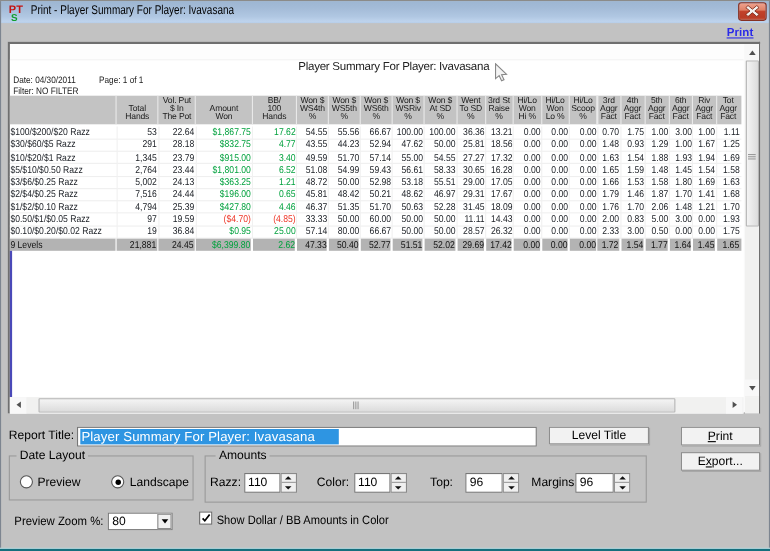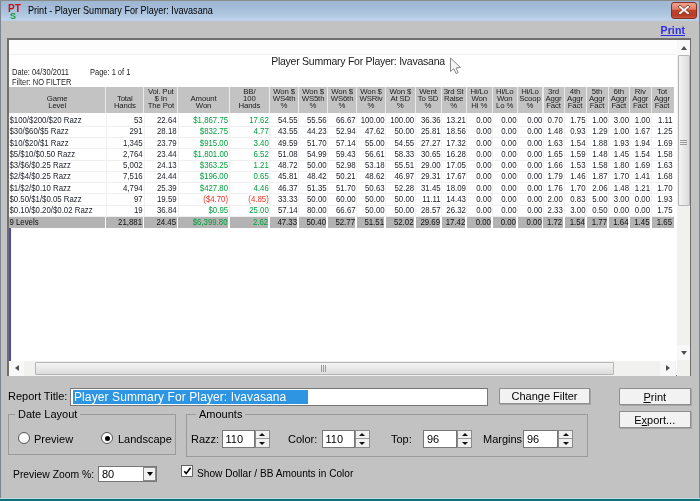--- a/index.html
+++ b/index.html
@@ -47,21 +47,20 @@
 
   <div style="position:absolute;left:9px;top:53.5px;width:667px;height:1px;background:#f0f0f0"></div>
   <div style="position:absolute;left:9px;top:54.5px;width:667px;height:321px;background:#ffffff"></div>
 
   <div style="position:absolute;left:238px;top:55px;width:240px;text-align:center;font-size:10.5px;letter-spacing:-0.25px;color:#222;white-space:nowrap">Player Summary For Player: Ivavasana</div>
   <div style="position:absolute;left:12px;top:66.5px;font-size:8.5px;color:#222;transform:scaleX(0.88);transform-origin:0 50%;white-space:nowrap">Date: 04/30/2011</div>
   <div style="position:absolute;left:90px;top:66.5px;font-size:8.5px;color:#222;transform:scaleX(0.88);transform-origin:0 50%;white-space:nowrap">Page: 1 of 1</div>
   <div style="position:absolute;left:12px;top:77px;font-size:8.5px;color:#222;transform:scaleX(0.88);transform-origin:0 50%;white-space:nowrap">Filter: NO FILTER</div>
 
 <div style="position:absolute;left:9px;top:87.0px;width:664.5px;height:25.700000000000003px;background:#c3c3c3"></div>
-<div class="hc" style="left:9px;top:87.0px;width:96.3px;height:25.700000000000003px">Game<br>Level</div>
 <div class="hc" style="left:106.3px;top:87.0px;width:37.000000000000014px;height:25.700000000000003px">Total<br>Hands</div>
 <div class="hc" style="left:144.3px;top:87.0px;width:33.0px;height:25.700000000000003px">Vol. Put<br>$ In<br>The Pot</div>
 <div class="hc" style="left:178.3px;top:87.0px;width:50.5px;height:25.700000000000003px">Amount<br>Won</div>
 <div class="hc" style="left:229.8px;top:87.0px;width:39.19999999999999px;height:25.700000000000003px">BB/<br>100<br>Hands</div>
 <div class="hc" style="left:270px;top:87.0px;width:28px;height:25.700000000000003px">Won $<br>WS4th<br>%</div>
 <div class="hc" style="left:299px;top:87.0px;width:28px;height:25.700000000000003px">Won $<br>WS5th<br>%</div>
 <div class="hc" style="left:328px;top:87.0px;width:28px;height:25.700000000000003px">Won $<br>WS6th<br>%</div>
 <div class="hc" style="left:357px;top:87.0px;width:28px;height:25.700000000000003px">Won $<br>WSRiv<br>%</div>
 <div class="hc" style="left:386px;top:87.0px;width:28.5px;height:25.700000000000003px">Won $<br>At SD<br>%</div>
 <div class="hc" style="left:415.5px;top:87.0px;width:25.0px;height:25.700000000000003px">Went<br>To SD<br>%</div>
@@ -386,21 +385,21 @@
   <div style="position:absolute;left:690.2px;top:38px;width:1.2px;height:338px;background:#6f6f6f"></div>
 
   <svg style="position:absolute;left:449px;top:57px" width="14" height="20" viewBox="0 0 14 20">
     <path d="M1.5 1 L1.5 14.5 L4.8 11.8 L7 16.5 L9.2 15.5 L7 11 L11.5 10.5 Z" fill="#f4f4f4" stroke="#888" stroke-width="1"></path>
   </svg>
 
   <div class="lbl" style="left:8px;top:390px">Report Title:</div>
   <div class="inp" style="left:70px;top:387.5px;width:418px;height:18px"></div>
   <div style="position:absolute;left:72.5px;top:389.5px;width:235px;height:14px;background:#2e95e2"></div>
   <div style="position:absolute;left:74px;top:390px;font-size:12px;letter-spacing:0.1px;color:#fff">Player Summary For Player: Ivavasana</div>
-  <div class="btn" style="left:499px;top:388px;width:91px;height:16px;line-height:15px">Change Filter</div>
+  <div class="btn" style="left:499px;top:388px;width:91px;height:16px;line-height:15px">Level Title</div>
   <div class="btn" style="left:619px;top:387.5px;width:71.5px;height:17.5px;line-height:16px"><u>P</u>rint</div>
   <div class="btn" style="left:619px;top:410.5px;width:71.5px;height:17.5px;line-height:16px">E<u>x</u>port...</div>
 
   <div class="gb" style="left:8px;top:414px;width:168px;height:41px"></div>
   <div class="lbl" style="left:15px;top:408px;background:#c2c2c2;padding:0 3px">Date Layout</div>
   <div style="position:absolute;left:17.5px;top:432px;width:12px;height:12px;border-radius:50%;background:#fdfdfd;border:1px solid #555"></div>
   <div class="lbl" style="left:34px;top:432.5px">Preview</div>
   <div style="position:absolute;left:101px;top:432px;width:12px;height:12px;border-radius:50%;background:#fdfdfd;border:1px solid #555"></div>
   <div style="position:absolute;left:104.5px;top:435.5px;width:5px;height:5px;border-radius:50%;background:#000"></div>
   <div class="lbl" style="left:118px;top:432.5px">Landscape</div>

